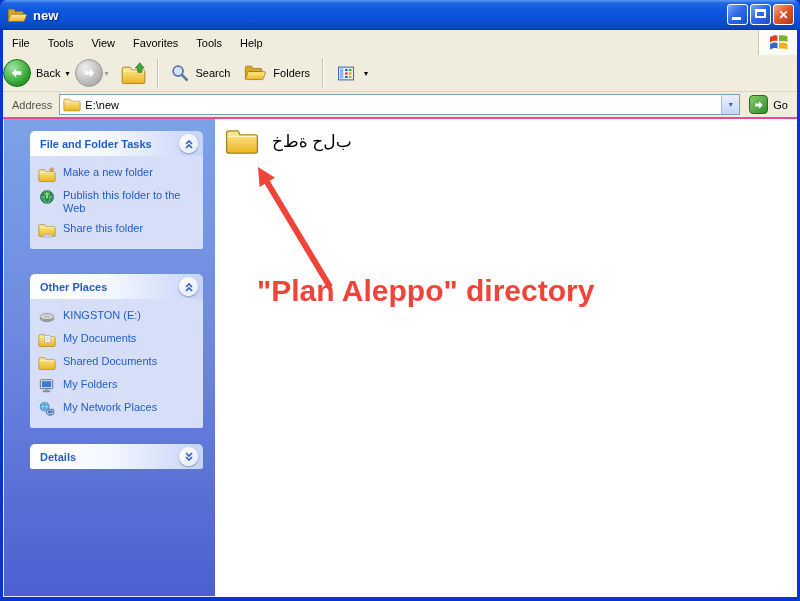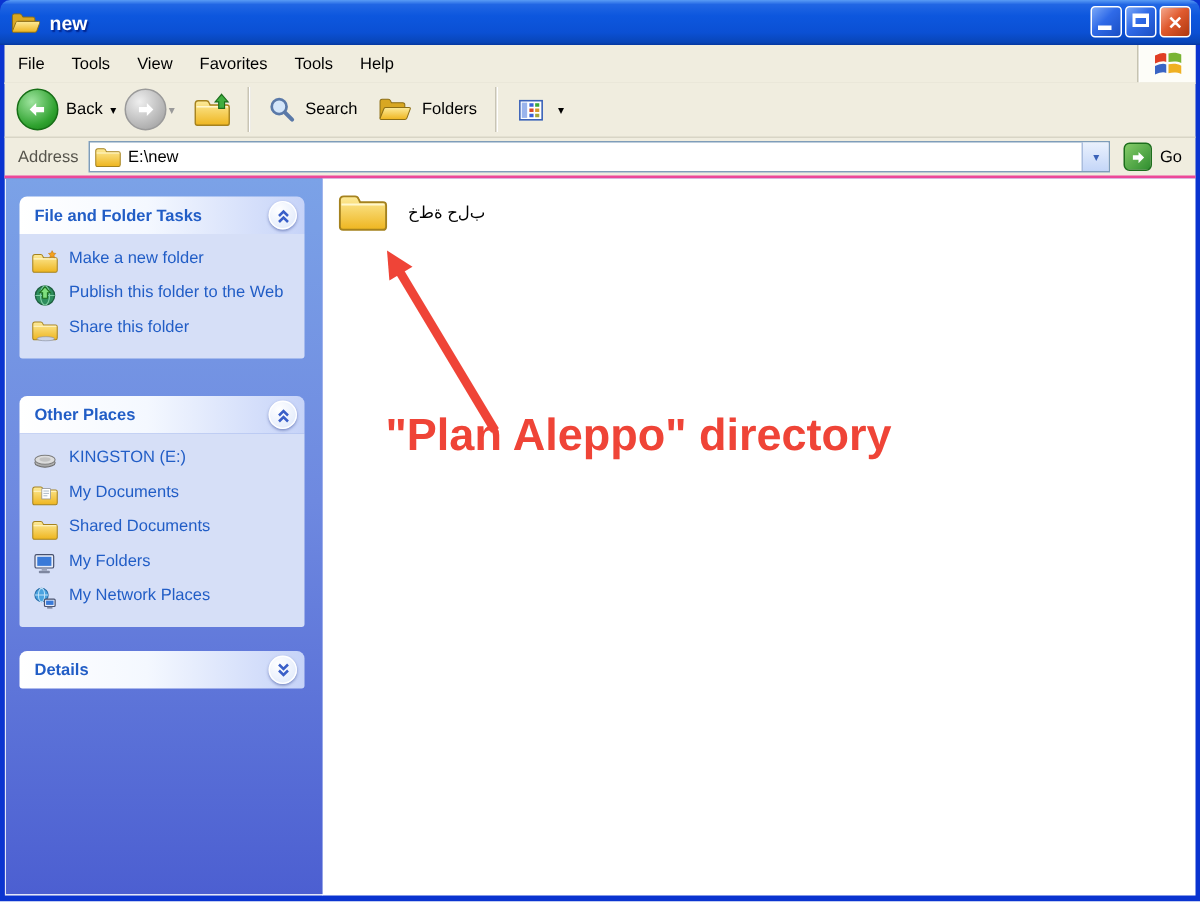--- a/index.html
+++ b/index.html
@@ -24,21 +24,21 @@
   
   .menubar{position:absolute;top:30px;left:3px;right:3px;height:25px;background:#f0eddf;
     display:flex;align-items:center;border-bottom:1px solid #d8d5c6;}
   .menu-item{padding:3px 9px;font-size:11px;color:#000;cursor:default;}
   .menu-spacer{flex:1;}
   .logo-panel{width:38px;height:25px;background:#fdfdf8;border-left:1px solid #c6c3b2;
     box-shadow:inset 1px 0 0 #fff;display:flex;align-items:center;justify-content:center;}
 
   
   .toolbar{position:absolute;top:55px;left:3px;right:3px;height:37px;background:#f0eddf;
-    display:flex;align-items:center;border-bottom:1px solid #d8d5c6;padding-left:8px;box-sizing:border-box;}
+    display:flex;align-items:center;border-bottom:1px solid #d8d5c6;box-sizing:border-box;}
   .nav-circle{width:26px;height:26px;border-radius:50%;display:flex;align-items:center;justify-content:center;flex:none;cursor:pointer;}
   .nav-back{background:radial-gradient(circle at 35% 30%,#9fe49f,#2fa22f 65%,#147a14);border:1px solid #166e16;}
   .nav-fwd{background:radial-gradient(circle at 35% 30%,#efefef,#b6b6b6 65%,#979797);border:1px solid #9a9a9a;}
   .back-label{font-size:11px;margin:0 4px 0 5px;}
   .caret{font-size:8px;color:#000;margin:0 6px 0 1px;}
   .caret.dim{color:#9a9a9a;}
   .tb-sep{width:1px;height:30px;background:#c9c5b5;border-right:1px solid #fff;margin:0 5px;}
   .tb-btn{display:flex;align-items:center;gap:7px;padding:0 7px;height:31px;font-size:11px;cursor:pointer;border-radius:3px;}
   .up-btn{padding:0 6px;}
 
@@ -52,21 +52,21 @@
     display:flex;align-items:center;justify-content:center;color:#3a62b8;font-size:8px;cursor:pointer;}
   .go-btn{display:flex;align-items:center;gap:5px;padding:0 6px 0 2px;cursor:pointer;}
   .go-icon{width:19px;height:19px;border-radius:4px;border:1px solid #1d6e1d;box-sizing:border-box;
     background:linear-gradient(135deg,#86cc6a,#2f8e2f);display:flex;align-items:center;justify-content:center;}
   .go-label{font-size:11px;color:#000;}
 
   
   .app-body{position:absolute;top:119px;left:3px;right:3px;bottom:4px;display:flex;}
   .sidebar{width:212px;flex:none;box-sizing:border-box;padding-top:12px;
     background:linear-gradient(180deg,#7ba2e7 0%,#6e89e0 45%,#4c5fd1 100%);
-    box-shadow:inset 1px -1px 0 rgba(255,255,255,.85);}
+    box-shadow:inset 1px -1px 0 rgba(255,255,255,.85);padding-left:17px;}
   .main{flex:1;background:#fff;position:relative;overflow:hidden;}
 
   
   .panel{margin:0 12px 0 10px;}
   .panel.p1{margin-bottom:25px;}
   .panel.p2{margin-bottom:16px;}
   .panel-header{height:25px;border-radius:5px 5px 0 0;cursor:pointer;
     background:linear-gradient(90deg,#ffffff 0%,#f4f8ff 45%,#c6d3f8 100%);
     color:#215dc6;font-weight:bold;font-size:11px;
     display:flex;align-items:center;justify-content:space-between;padding:0 5px 0 10px;}
@@ -74,21 +74,21 @@
   .chev{width:17px;height:17px;border-radius:50%;flex:none;
     background:radial-gradient(circle at 35% 30%,#fff,#dde7fb);border:1px solid #fff;
     box-shadow:0 1px 2px rgba(40,60,140,.5);display:flex;align-items:center;justify-content:center;}
   .panel-body{background:#d6dff7;padding:10px 4px 4px 8px;border-radius:0 0 2px 2px;}
   .task{display:flex;gap:7px;margin-bottom:7px;color:#215dc6;font-size:11px;line-height:13px;
     align-items:flex-start;cursor:pointer;}
   .task .ic{width:18px;height:16px;flex:none;}
 
   
   .folder-tile{position:absolute;left:10px;top:8px;display:flex;align-items:center;gap:13px;cursor:pointer;}
-  .folder-label{font-size:11px;color:#000;direction:ltr;unicode-bidi:bidi-override;letter-spacing:1px;}
+  .folder-label{font-size:17px;color:#000;direction:ltr;unicode-bidi:bidi-override;letter-spacing:1px;}
   .annotation-text{position:absolute;left:42px;top:155px;font-size:30px;font-weight:bold;
     color:#ef4437;white-space:nowrap;}
   .arrow-svg{position:absolute;left:0;top:0;width:100%;height:100%;pointer-events:none;}
 </style>
 </head>
 <body>
 
 <svg width="0" height="0" style="position:absolute" aria-hidden="true">
   <defs>
     <linearGradient id="gFold" x1="0" y1="0" x2="0" y2="1">

